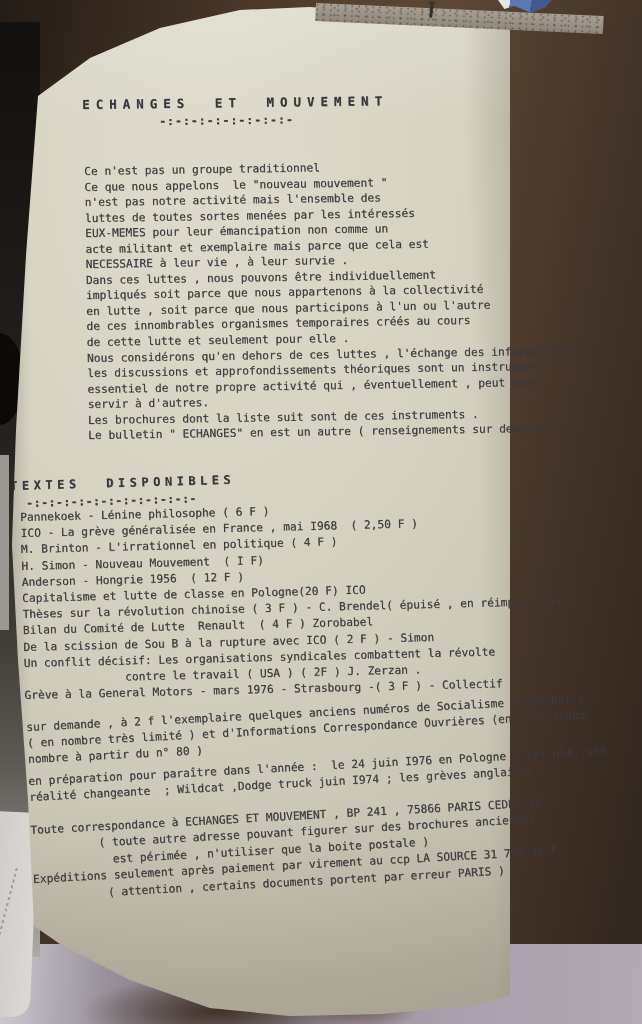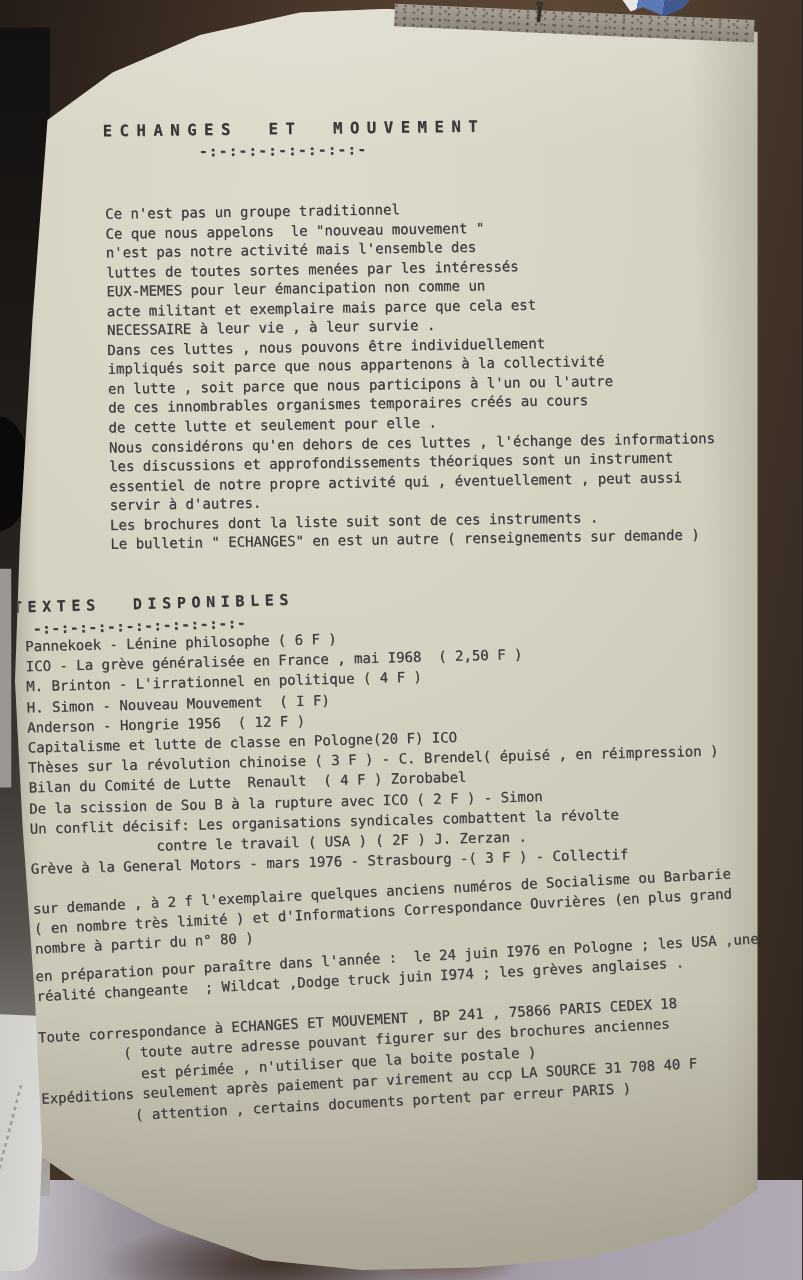--- a/index.html
+++ b/index.html
@@ -30,21 +30,21 @@
     transform:rotate(2.5deg);border-radius:0 0 18px 4px;
     background:linear-gradient(90deg,#cfcdc9,#dad8d4);
   }
   .under-page .squiggle{
     left:14px;top:55px;width:2px;height:75px;transform:rotate(12deg);opacity:.7;
     background:repeating-linear-gradient(180deg,#8a8884 0 3px,transparent 3px 6px);
   }
 
   
   .page{
-    left:0;top:0;width:606px;height:1024px;z-index:3;
+    left:0;top:0;width:510px;height:1024px;z-index:3;
     clip-path:polygon(38px 96px,90px 58px,160px 28px,240px 10px,310px 7px,420px 16px,530px 24px,628px 26px,
       634px 300px,638px 600px,632px 900px,626px 938px,560px 984px,470px 1006px,380px 1014px,290px 1016px,
       210px 1008px,130px 980px,60px 944px,34px 926px,28px 800px,18px 660px,12px 545px,16px 430px,26px 255px);
     background:
       linear-gradient(90deg,rgba(70,60,50,.30) 0px,rgba(70,60,50,0) 30px),
       linear-gradient(268deg,rgba(80,70,55,.20) 0%,rgba(80,70,55,0) 9%),
       linear-gradient(180deg,rgba(255,255,250,.22) 0%,rgba(255,255,250,0) 12%,rgba(0,0,0,0) 78%,rgba(95,85,70,.22) 97%),
       radial-gradient(130% 100% at 40% 15%,#dedbcc 0%,#d5d2c2 40%,#cbc7b6 70%,#bcb8a7 92%);
   }
 

